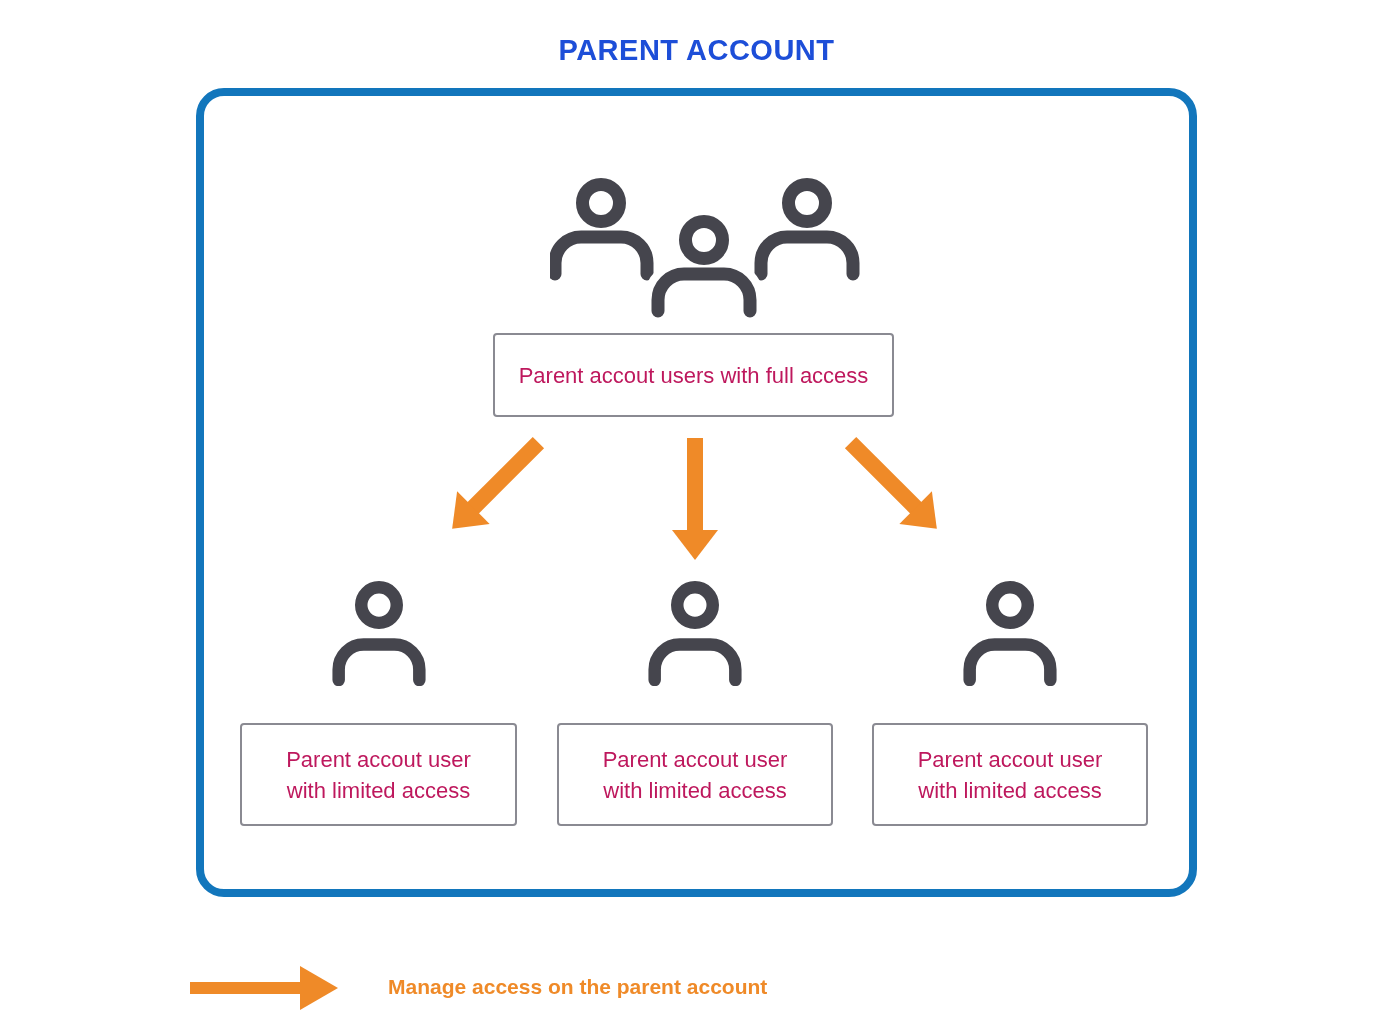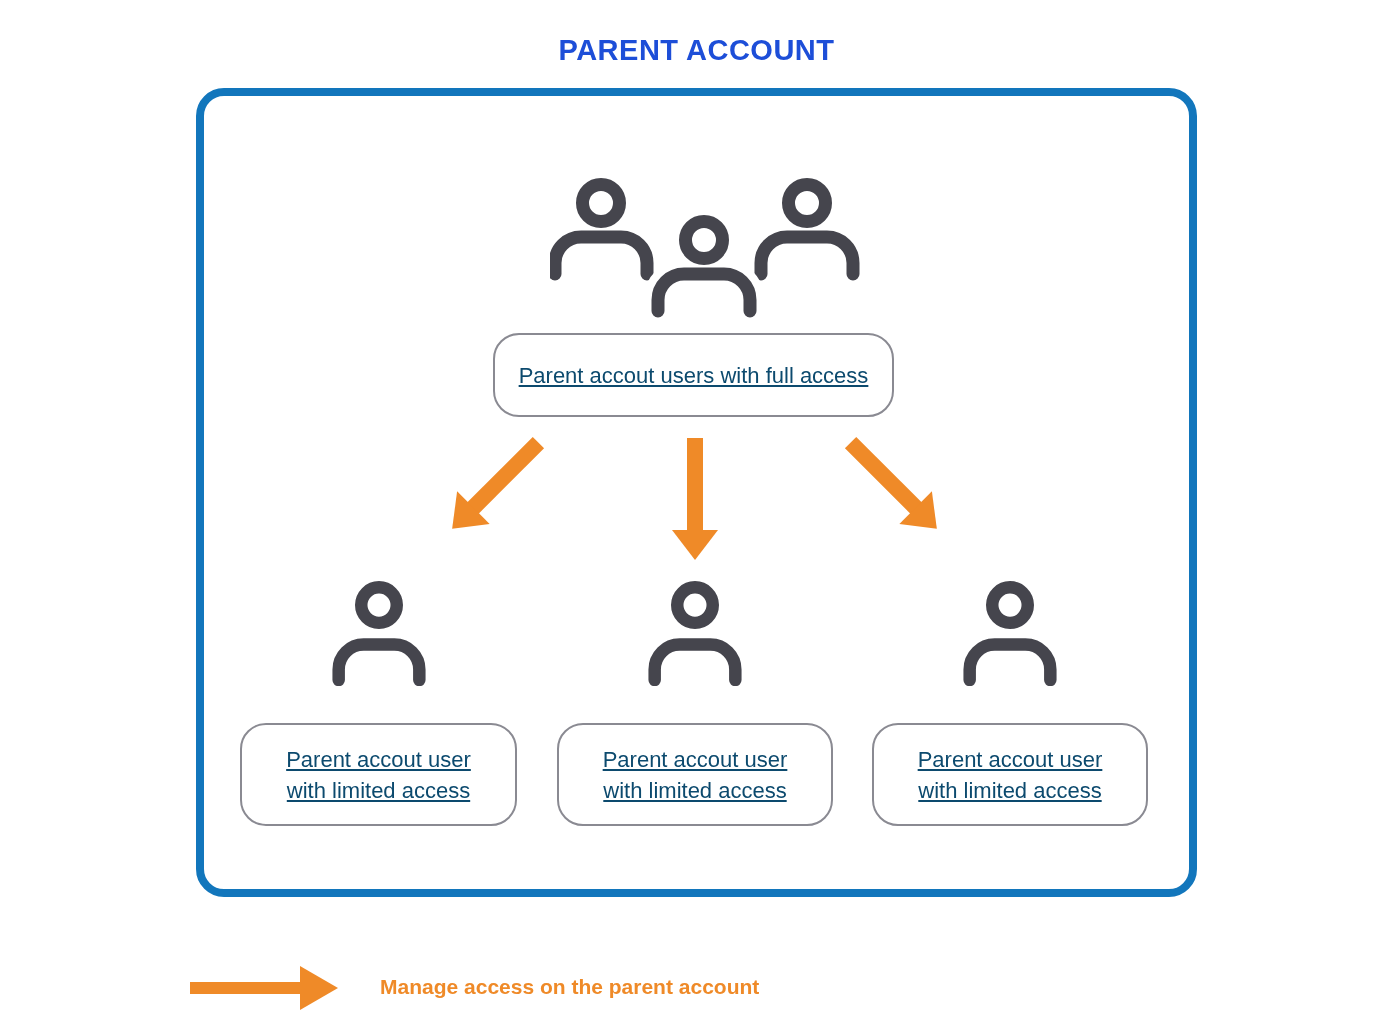--- a/index.html
+++ b/index.html
@@ -24,32 +24,31 @@
     left: 196px; top: 88px;
     width: 1001px; height: 809px;
     border: 8px solid #1276bc;
     border-radius: 28px;
     box-sizing: border-box;
     background: #ffffff;
   }
 
   .pill {
     border: 2.5px solid #8a8a92;
-    border-radius: 26px;
+    border-radius: 4px;
     background: #ffffff;
     box-sizing: border-box;
     display: flex;
     flex-direction: column;
     align-items: center;
     justify-content: center;
-    color: #0c4a6e;
+    color: #be185d;
     font-size: 22px;
     line-height: 31px;
     text-align: center;
-    text-decoration: underline;
   }
   .pill-top  { left: 493px; top: 333px; width: 401px; height: 84px; white-space: nowrap; }
   .pill-a    { left: 240px; top: 723px; width: 277px; height: 103px; }
   .pill-b    { left: 557px; top: 723px; width: 276px; height: 103px; }
   .pill-c    { left: 872px; top: 723px; width: 276px; height: 103px; }
   .pill span { display: block; }
 
   .icon-stroke { fill: none; stroke: #45454d; stroke-width: 13; stroke-linecap: round; stroke-linejoin: round; }
   .icon-halo   { fill: none; stroke: #ffffff; stroke-width: 29; stroke-linecap: round; stroke-linejoin: round; }
 
@@ -59,21 +58,21 @@
   .user-c { left: 962px; top: 578px; }
 
   .arrow-shaft { stroke: #ef8a28; }
   .arrow-head  { fill: #ef8a28; }
   .arrow-mid   { left: 670px; top: 433px; }
   .arrow-left  { left: 471px; top: 420px; transform: rotate(45deg); }
   .arrow-right { left: 868px; top: 420px; transform: rotate(-45deg); }
 
   .legend-arrow { left: 184px; top: 963px; }
   .legend-text {
-    left: 380px; top: 975px;
+    left: 388px; top: 975px;
     font-size: 21px; font-weight: bold;
     color: #ef8a28;
     white-space: nowrap;
   }
 </style>
 </head>
 <body>
 
 <div class="abs title">PARENT ACCOUNT</div>
 

